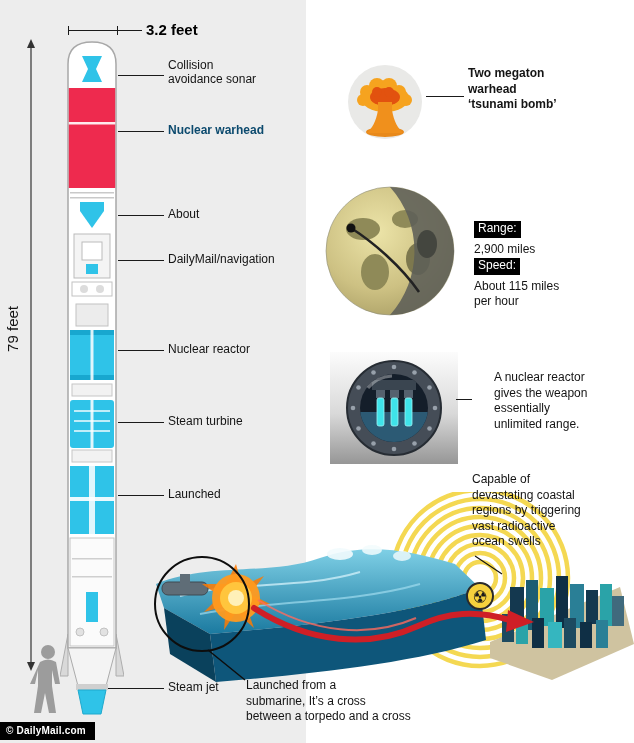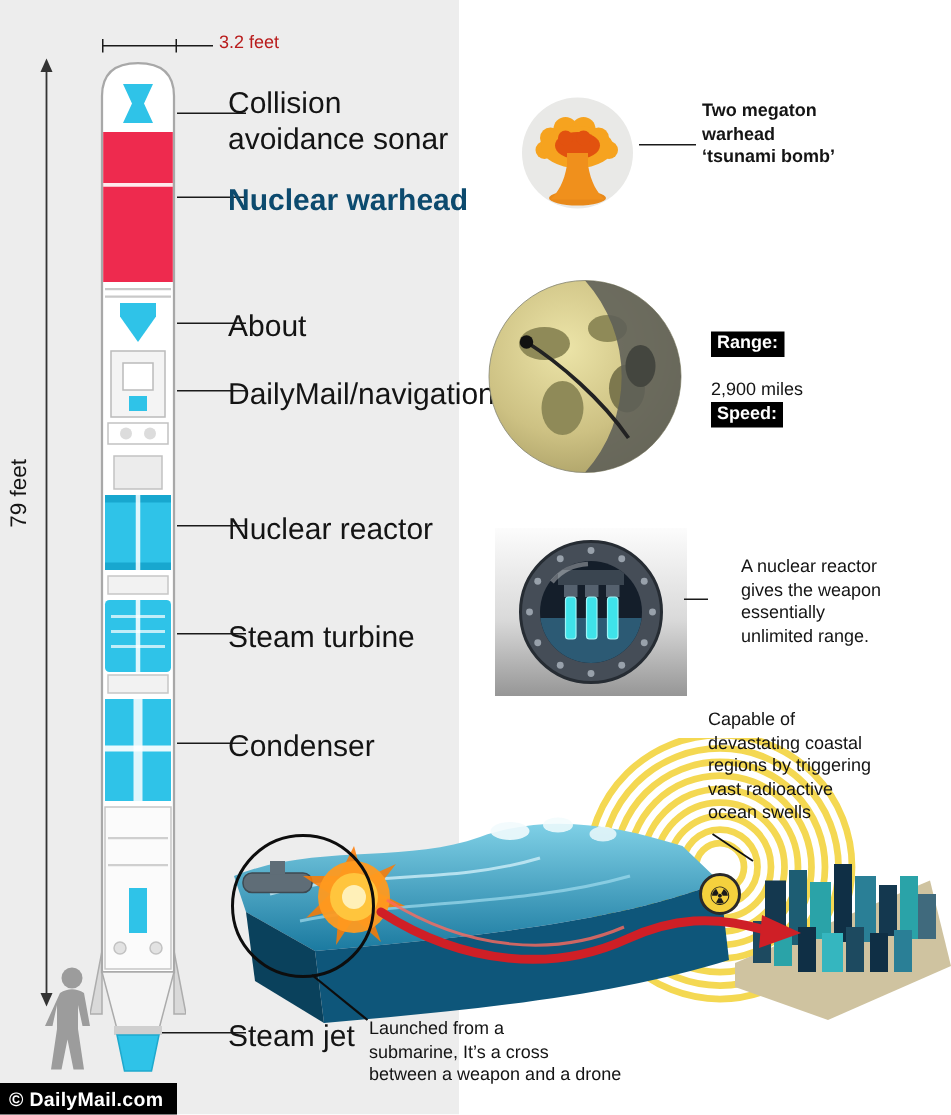--- a/index.html
+++ b/index.html
@@ -1,32 +1,32 @@
 <!DOCTYPE html>
 <html><head>
 <meta charset="utf-8">
 <style>
   html,body{margin:0;padding:0;}
   body{
     position:relative;width:634px;height:743px;background:#ffffff;
     font-family:"Liberation Sans",sans-serif;color:#141414;overflow:hidden;
   }
   .panel-left{position:absolute;left:0;top:0;width:306px;height:743px;background:#ededed;}
-  .t-label{position:absolute;left:152px;font-size:20px;line-height:1.18;color:#141414;}
+  .t-label{position:absolute;left:168px;font-size:12px;line-height:1.18;color:#141414;}
   .red-label{color:#0c4a6e;font-weight:700;}
   .preline{white-space:pre-line;}
   .leader{position:absolute;height:1px;background:#1a1a1a;}
   .tick{position:absolute;width:1px;height:9px;background:#1a1a1a;}
   .note{position:absolute;font-size:12px;line-height:1.3;color:#141414;}
-  .tag{display:inline-block;background:#000;color:#fff;font-weight:700;padding:0 4px 1px 4px;margin:1px 0 14px 0;}
-  .dim-width{position:absolute;left:146px;top:21px;font-size:12px;color:#b91c1c;}
+  .tag{display:inline-block;background:#000;color:#fff;font-weight:400;padding:0 4px 1px 4px;margin:1px 0 4px 0;}
+  .dim-width{position:absolute;left:146px;top:21px;font-size:15px;color:#000000;font-weight:bold;}
   .dim-length{position:absolute;left:4px;top:306px;font-size:15px;color:#141414;
     writing-mode:vertical-rl;transform:rotate(180deg);}
   .credit{position:absolute;left:0;top:722px;background:#000;color:#fff;
-    font-size:13px;font-weight:700;padding:3px 9px 4px 6px;letter-spacing:.2px;}
+    font-size:10px;font-weight:700;padding:3px 9px 4px 6px;letter-spacing:.2px;}
   svg{display:block;}
 </style>
 </head>
 <body>
 
 <div class="panel-left"></div>
 
 <svg style="position:absolute;left:24px;top:38px" width="14" height="634" viewBox="0 0 14 634">
   <line x1="7" y1="8" x2="7" y2="626" stroke="#333" stroke-width="1.2"></line>
   <polygon points="7,1 3,10 11,10" fill="#333"></polygon>
@@ -112,21 +112,21 @@
 <div class="leader" style="left:118px;top:260px;width:46px"></div>
 <div class="t-label" style="top:252px">DailyMail/navigation</div>
 
 <div class="leader" style="left:118px;top:350px;width:46px"></div>
 <div class="t-label" style="top:342px">Nuclear reactor</div>
 
 <div class="leader" style="left:118px;top:422px;width:46px"></div>
 <div class="t-label" style="top:414px">Steam turbine</div>
 
 <div class="leader" style="left:118px;top:495px;width:46px"></div>
-<div class="t-label" style="top:487px">Condenser</div>
+<div class="t-label" style="top:487px">Launched</div>
 
 <div class="leader" style="left:108px;top:688px;width:56px"></div>
 <div class="t-label" style="top:680px">Steam jet</div>
 
 <svg style="position:absolute;left:345px;top:62px" width="80" height="80" viewBox="0 0 80 80">
   <circle cx="40" cy="40" r="37" fill="#e9e9e7"></circle>
   <g transform="translate(40,42)">
     <ellipse cx="0" cy="28" rx="19" ry="5" fill="#e8891a"></ellipse>
     <path d="M-7,6 C-9,18 -13,24 -18,29 L18,29 C13,24 9,18 7,6 Z" fill="#f0901c"></path>
     <circle cx="-18" cy="-12" r="7" fill="#f6a31f"></circle>
@@ -167,20 +167,22 @@
     <path d="M67,3 A64,64 0 0 1 67,131 A96,96 0 0 0 67,3 Z" fill="#5d5f58" opacity="0.88"></path>
     <ellipse cx="104" cy="60" rx="10" ry="14" fill="#44463f"></ellipse>
   </g>
   <path d="M28,44 C50,58 78,82 96,108" stroke="#222" stroke-width="2.5" fill="none"></path>
   <circle cx="28" cy="44" r="4.5" fill="#111"></circle>
 </svg>
 <div class="note" style="left:474px;top:220px">
   <span class="tag">Range:</span><br>
   <span>2,900 miles</span><br>
   <span class="tag">Speed:</span><br>
+  <span class="preline">About 115 miles
+per hour</span>
 </div>
 
 <svg style="position:absolute;left:330px;top:352px" width="128" height="112" viewBox="0 0 128 112">
   <defs>
     <linearGradient id="pg" x1="0" y1="0" x2="0" y2="1">
       <stop offset="0%" stop-color="#fcfcfc"></stop>
       <stop offset="55%" stop-color="#d9d9d9"></stop>
       <stop offset="100%" stop-color="#969696"></stop>
     </linearGradient>
     <clipPath id="glassClip">
@@ -294,15 +296,15 @@
 </svg>
 
 <div class="note preline" style="left:472px;top:472px">Capable of
 devastating coastal
 regions by triggering
 vast radioactive
 ocean swells</div>
 
 <div class="note preline" style="left:246px;top:678px">Launched from a
 submarine, It’s a cross
-between a weapon and a drone</div>
+between a torpedo and a cross</div>
 
 <div class="credit">© DailyMail.com</div>
 
 </body></html>

